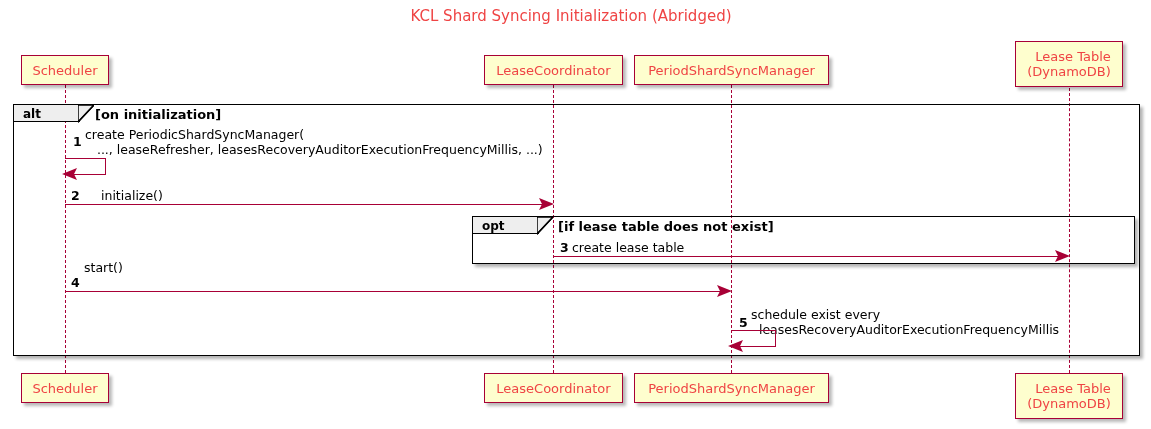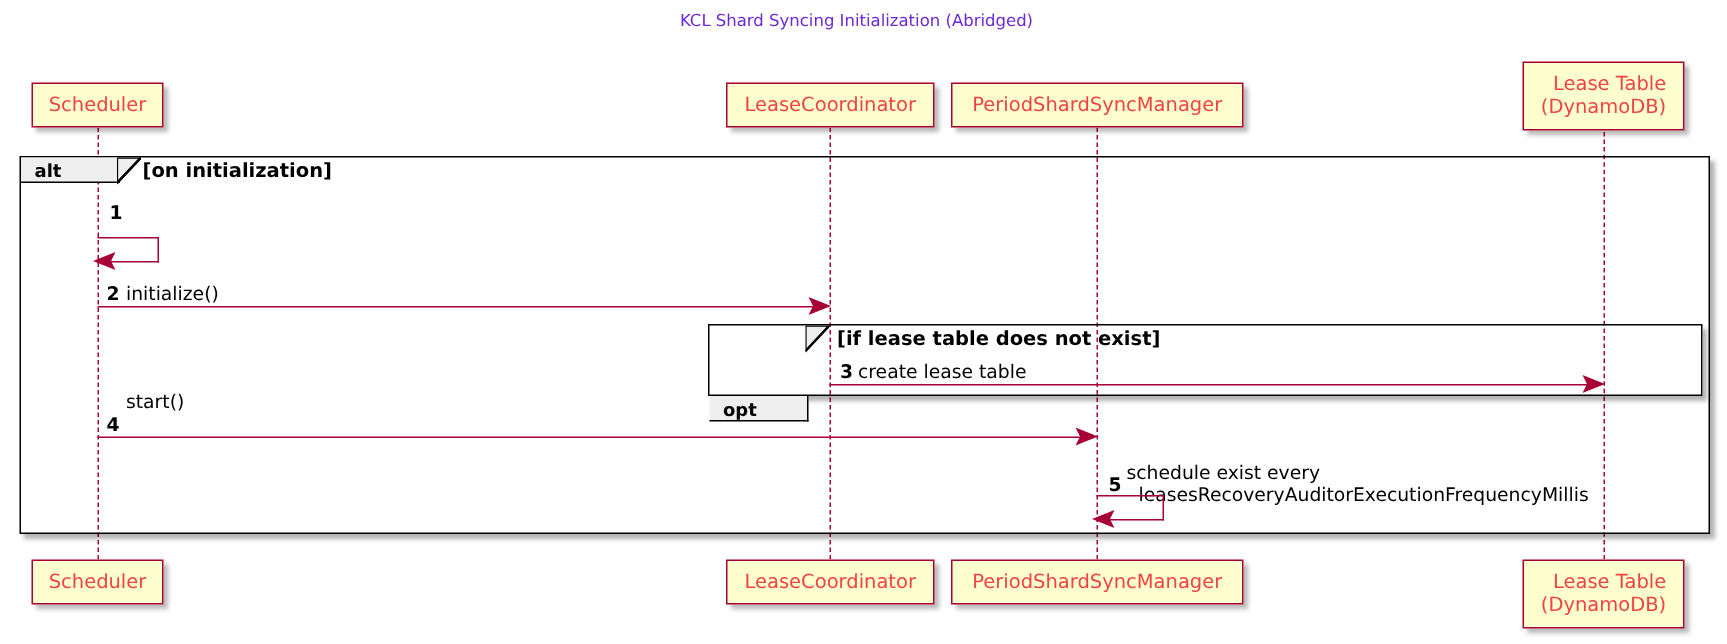--- a/index.html
+++ b/index.html
@@ -14,22 +14,22 @@
     background: #FFFFFF;
     font-family: "DejaVu Sans", sans-serif;
     overflow: hidden;
   }
   .title {
     position: absolute;
     top: 7px;
     left: 0;
     width: 1142px;
     text-align: center;
-    font-size: 11px;
-    color: #6d28d9;
+    font-size: 15px;
+    color: #ef4444;
     white-space: nowrap;
   }
   
   .participant {
     position: absolute;
     background: #FEFECE;
     border: 1.5px solid #A80036;
     box-shadow: 3px 3px 3px rgba(0,0,0,0.28);
     color: #ef4444;
     font-size: 13px;
@@ -138,34 +138,36 @@
     <span>alt</span>
   </div>
 
   <svg style="position:absolute; left:78px; top:105px;" width="16" height="18">
     <polygon points="0,0 16,0 0,17" fill="#EEEEEE" stroke="#000000" stroke-width="1.5"></polygon>
     <line x1="16" y1="0" x2="0" y2="17" stroke="#000000" stroke-width="1.5"></line>
   </svg>
   <div class="frame-guard" style="left:95px; top:107px;">[on initialization]</div>
 
   <div class="msg-seq" style="left:73px; top:134px;">1</div>
+  <div class="msg-label" style="left:85px; top:127px;">create PeriodicShardSyncManager(
+   ..., leaseRefresher, leasesRecoveryAuditorExecutionFrequencyMillis, ...)</div>
   <div class="self-loop" style="left:65px; top:158px; width:41px; height:17px;"></div>
   <svg style="position:absolute; left:62px; top:168px;" width="16" height="14">
     <polygon points="0,6 15,0 12,6 15,12" fill="#A80036"></polygon>
   </svg>
 
   <div class="msg-seq" style="left:71px; top:188px;">2</div>
-  <div class="msg-label" style="left:84px; top:188px;">initialize()</div>
+  <div class="msg-label" style="left:101px; top:188px;">initialize()</div>
   <div class="msg-line" style="left:65px; top:204px; width:484px;"></div>
   <svg style="position:absolute; left:539px; top:198px;" width="16" height="14">
     <polygon points="15,6 0,0 3,6 0,12" fill="#A80036"></polygon>
   </svg>
 
   <div class="frame" style="left:472px; top:216px; width:663px; height:48px;"></div>
-  <div class="frame-tab" style="left:473px; top:217px; width:66px;margin-top:47px;">
+  <div class="frame-tab" style="left:473px; top:217px; width:66px;">
     <span>opt</span>
   </div>
   <svg style="position:absolute; left:537px; top:217px;" width="16" height="18">
     <polygon points="0,0 16,0 0,17" fill="#EEEEEE" stroke="#000000" stroke-width="1.5"></polygon>
     <line x1="16" y1="0" x2="0" y2="17" stroke="#000000" stroke-width="1.5"></line>
   </svg>
   <div class="frame-guard" style="left:558px; top:219px;">[if lease table does not exist]</div>
 
   <div class="msg-seq" style="left:560px; top:240px;">3</div>
   <div class="msg-label" style="left:572px; top:240px;">create lease table</div>

